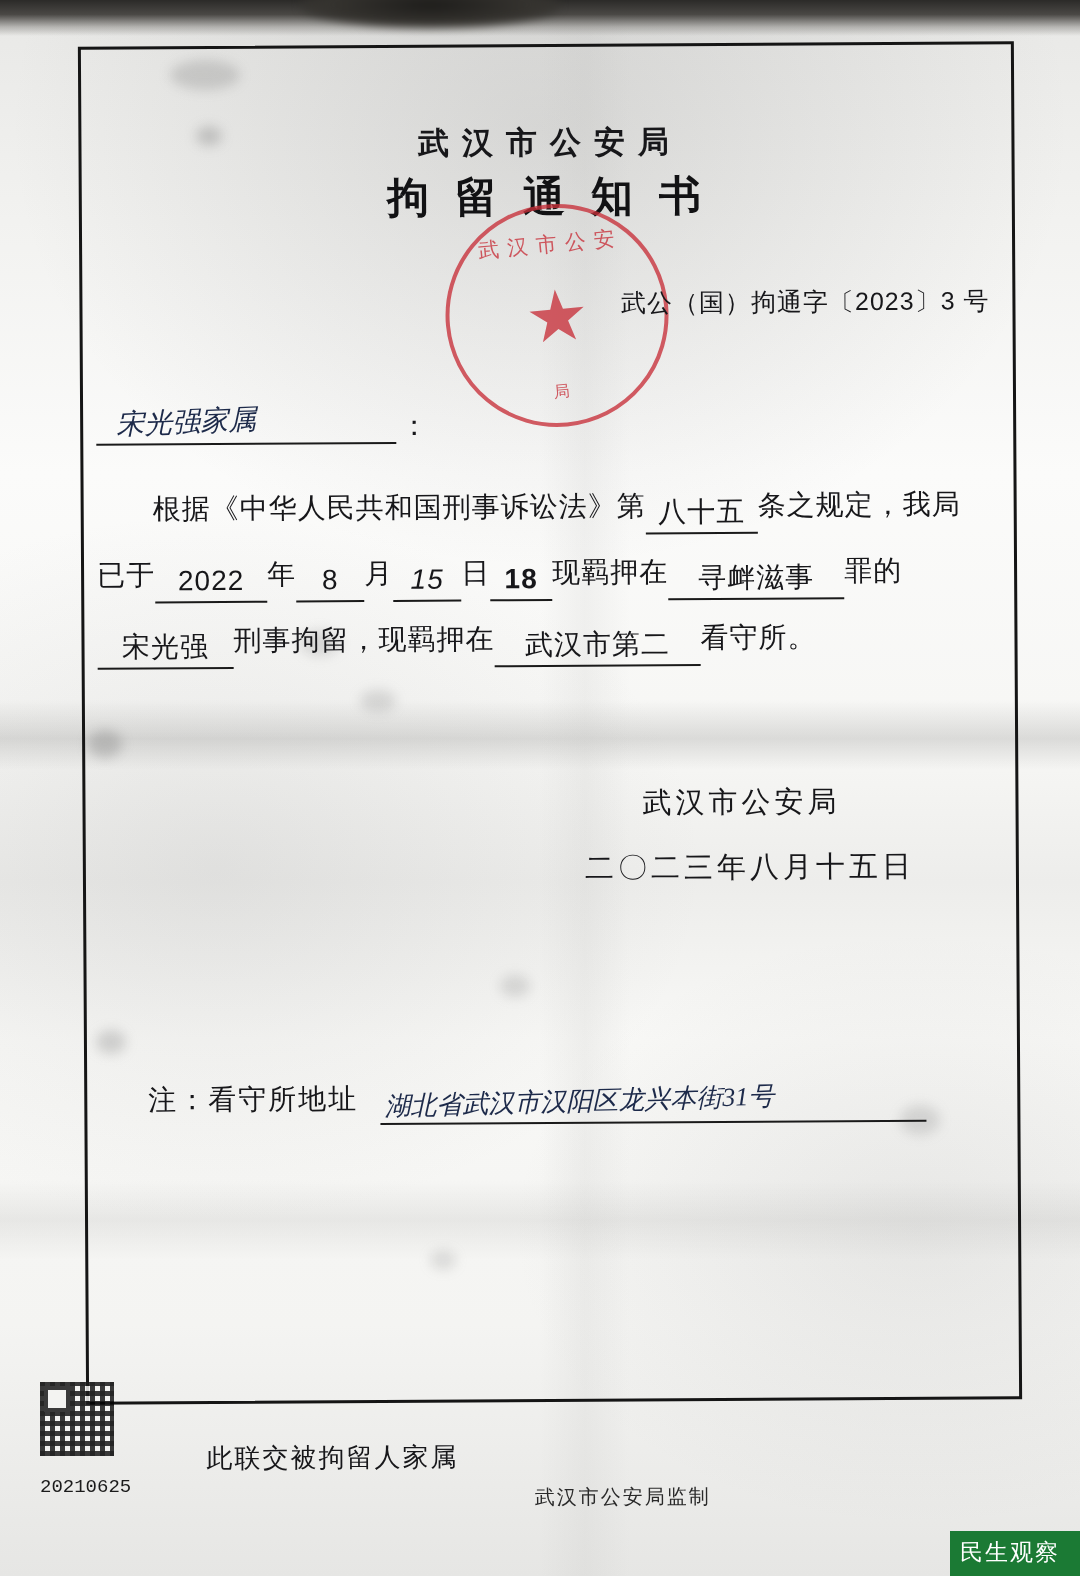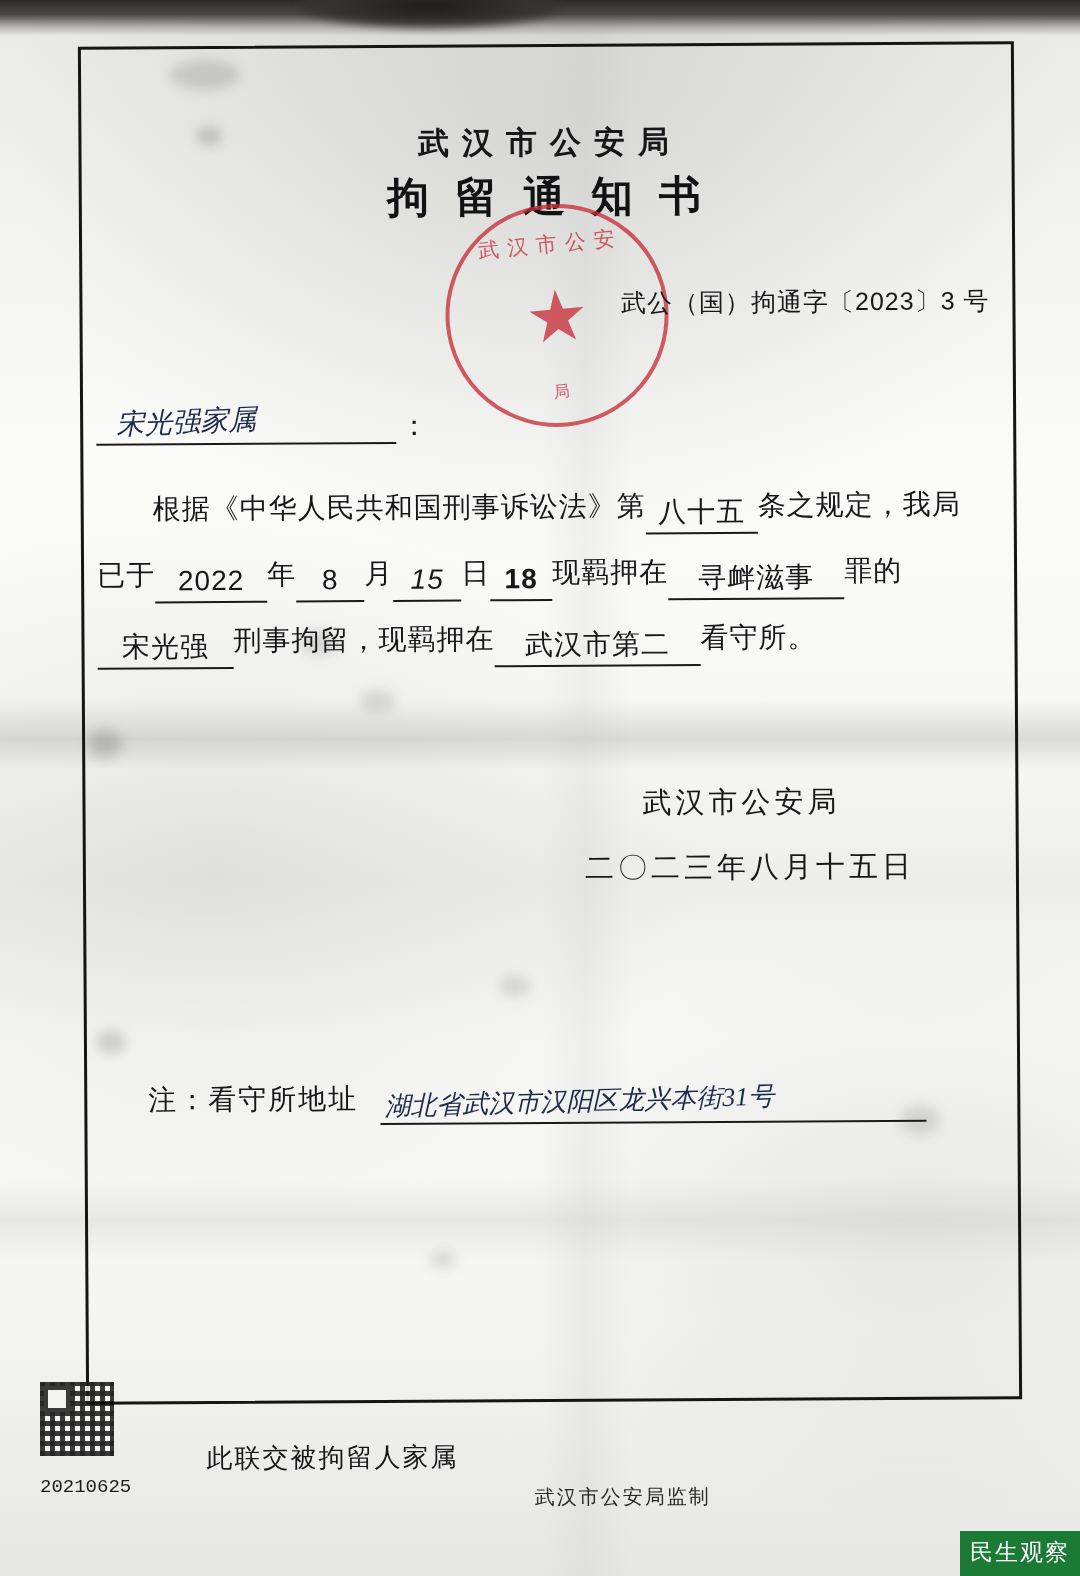--- a/index.html
+++ b/index.html
@@ -276,21 +276,21 @@
     margin-top: 10px;
   }
 
   
   .watermark {
     position: absolute;
     right: 0px; bottom: 0px;
     background: #1b7a34;
     color: #ffffff;
     font-size: 23px;
-    padding: 6px 10px 8px 10px;
+    padding: 6px 20px 8px 10px;
     letter-spacing: 2px;
     font-family: "Liberation Sans", "DejaVu Sans", sans-serif;
   }
 </style>
 </head>
 <body>
 
 <div id="page">
 
   <div class="paper"></div>

